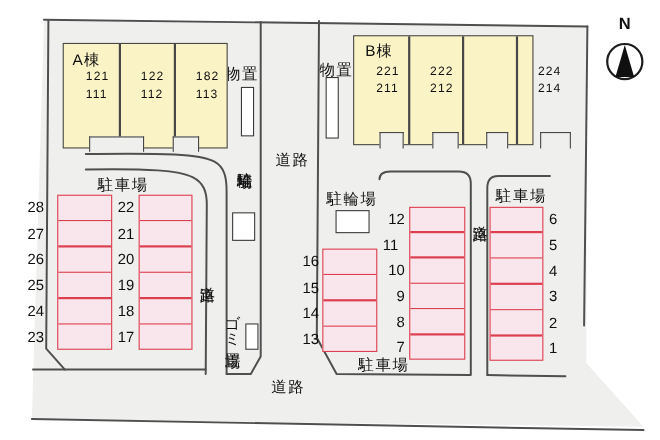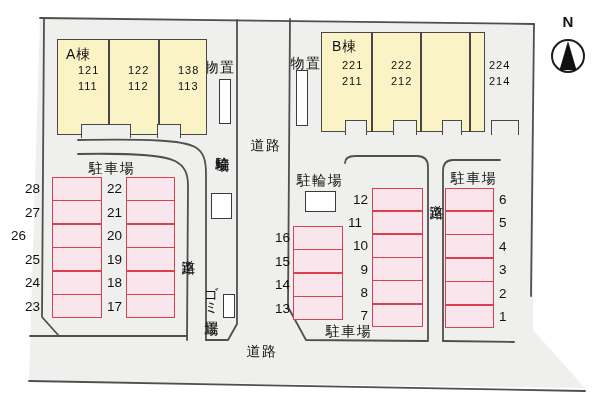--- a/index.html
+++ b/index.html
@@ -85,21 +85,21 @@
         <div class="bldg-name" style="left: 8px; top: 6px;">A棟</div>
         <div class="unit" style="left: 0px; width: 50px;">
           <div class="unit-line" style="top: 24px;">121</div>
           <div class="unit-line" style="top: 40px;">111</div>
         </div>
         <div class="unit" style="left: 50px; width: 50px;">
           <div class="unit-line" style="top: 24px;">122</div>
           <div class="unit-line" style="top: 40px;">112</div>
         </div>
         <div class="unit" style="left: 100px; width: 47px;">
-          <div class="unit-line" style="top: 24px;">138</div>
+          <div class="unit-line" style="top: 24px;">182</div>
           <div class="unit-line" style="top: 40px;">113</div>
         </div>
       </div>
       <div class="bldg" style="left: 321px; top: 32px; width: 164px; height: 100px;">
         <div class="bldg-div" style="left: 49px;"></div>
         <div class="bldg-div" style="left: 98px;"></div>
         <div class="bldg-div" style="left: 147px;"></div>
         <div class="notch" style="left: 23.3px; top: 87px; width: 22px; height: 14.5px;"></div>
         <div class="notch" style="left: 71.3px; top: 87px; width: 24px; height: 14.5px;"></div>
         <div class="notch" style="left: 120.3px; top: 87px; width: 20px; height: 14.5px;"></div>
@@ -126,21 +126,21 @@
         <div class="stall-sep" style="top: 115.5px;"></div>
         <div class="stall" style="top: 0px; height: 23.5px;"></div>
         <div class="stall" style="top: 23.5px; height: 23.5px;"></div>
         <div class="stall" style="top: 47px; height: 23.5px;"></div>
         <div class="stall" style="top: 70.5px; height: 23.5px;"></div>
         <div class="stall" style="top: 94px; height: 23.5px;"></div>
         <div class="stall" style="top: 117.5px; height: 23.5px;"></div>
       </div>
       <div class="num" style="top: 177px; height: 23.5px; line-height: 23.5px; width: 26px; left: 14px; text-align: right;">28</div>
       <div class="num" style="top: 200.5px; height: 23.5px; line-height: 23.5px; width: 26px; left: 14px; text-align: right;">27</div>
-      <div class="num" style="top: 224px; height: 23.5px; line-height: 23.5px; width: 26px; left: 0; text-align: right;">26</div>
+      <div class="num" style="top: 224px; height: 23.5px; line-height: 23.5px; width: 26px; left: 14px; text-align: right;">26</div>
       <div class="num" style="top: 247.5px; height: 23.5px; line-height: 23.5px; width: 26px; left: 14px; text-align: right;">25</div>
       <div class="num" style="top: 271px; height: 23.5px; line-height: 23.5px; width: 26px; left: 14px; text-align: right;">24</div>
       <div class="num" style="top: 294.5px; height: 23.5px; line-height: 23.5px; width: 26px; left: 14px; text-align: right;">23</div>
       <div class="stall-col" style="left: 126px; top: 177px; width: 49px; height: 141px;">
         <div class="stall-sep" style="top: 21.5px;"></div>
         <div class="stall-sep" style="top: 45px;"></div>
         <div class="stall-sep" style="top: 68.5px;"></div>
         <div class="stall-sep" style="top: 92px;"></div>
         <div class="stall-sep" style="top: 115.5px;"></div>
         <div class="stall" style="top: 0px; height: 23.5px;"></div>

